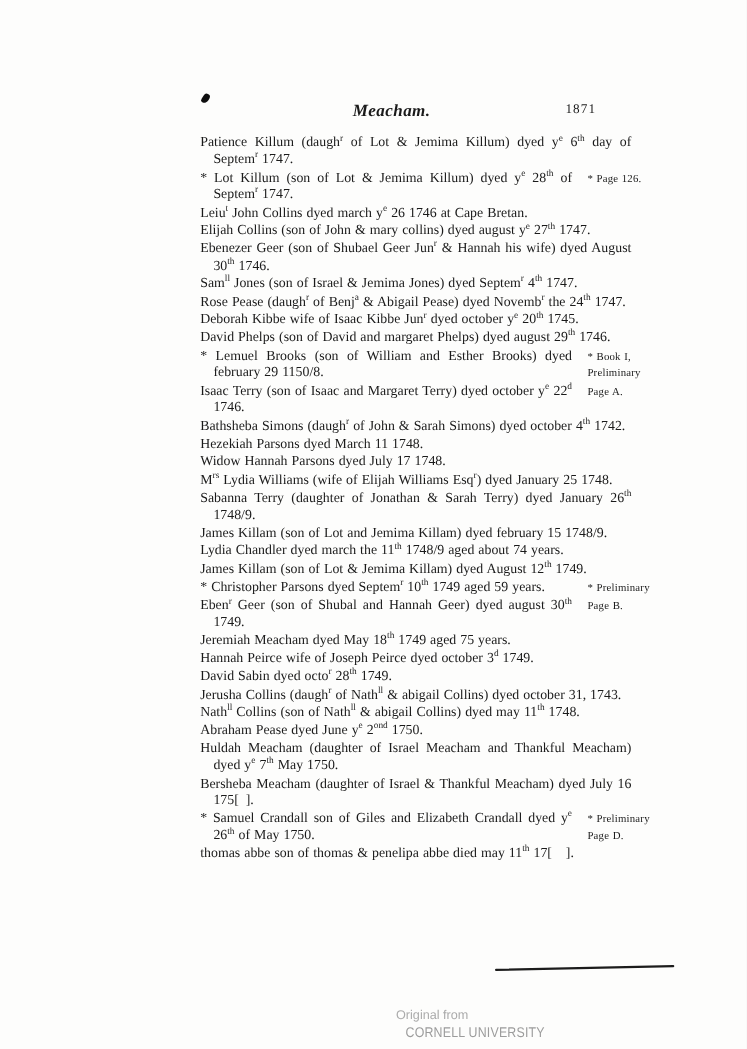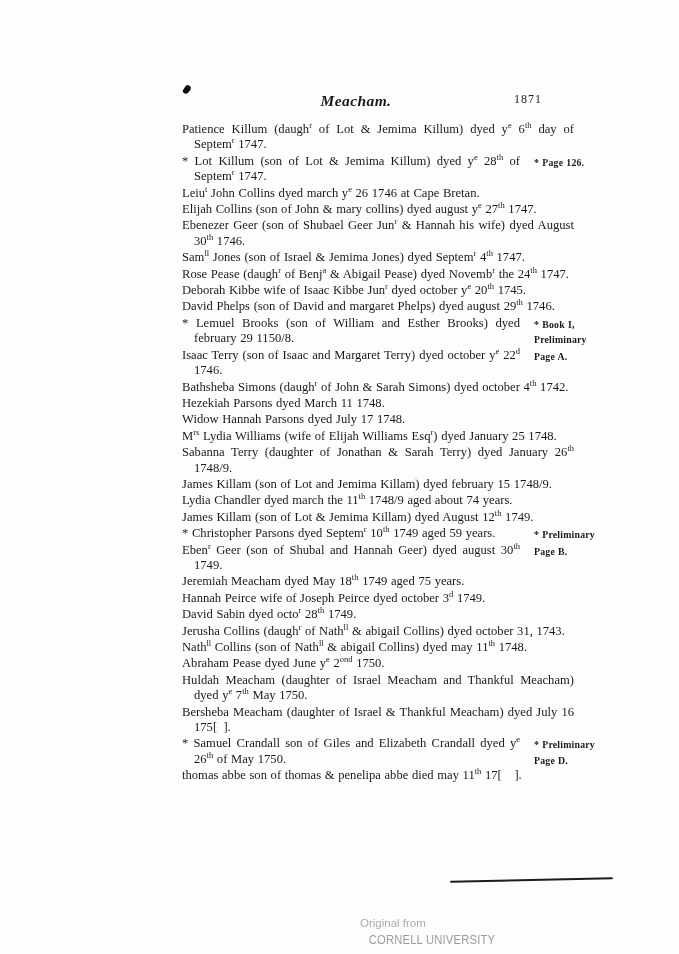--- a/index.html
+++ b/index.html
@@ -32,21 +32,21 @@
     margin:0 0 1px 0;
     font-size:12.6px; line-height:15.4px;
     text-align:justify;
     padding-left:12px; text-indent:-12px;
     word-spacing:0.5px;
   }
   p.entry.has-note { padding-right:54px; }
   p.entry sup { font-size:8.5px; line-height:0; vertical-align:super; letter-spacing:0; }
   .note {
     position:absolute; left:352px; top:1px; width:78px;
-    font-size:9.8px; font-weight:bold; line-height:15.4px;
+    font-size:9.8px; font-weight:normal; line-height:15.4px;
     white-space:pre-line; text-align:left; text-indent:0;
     letter-spacing:0.2px;
   }
   
   .ink-blot {
     position:absolute; left:184px; top:85px;
     width:6px; height:9px; background:#0e0e0e;
     border-radius:55% 45% 70% 30% / 40% 60% 65% 35%;
     transform:rotate(32deg);
   }

